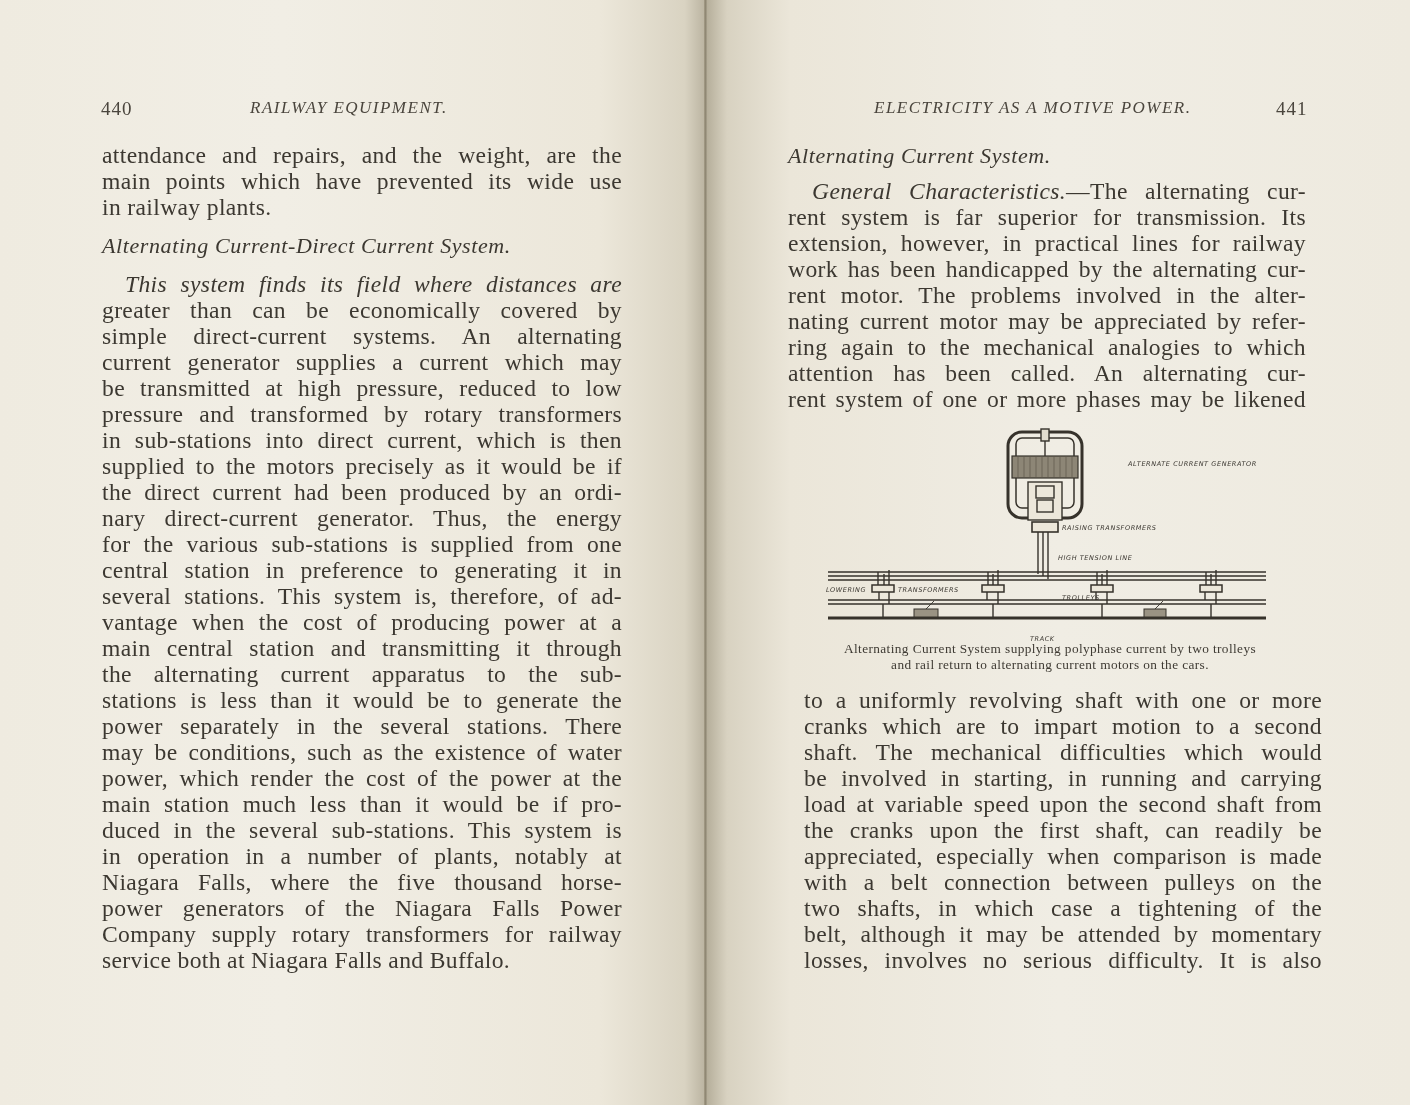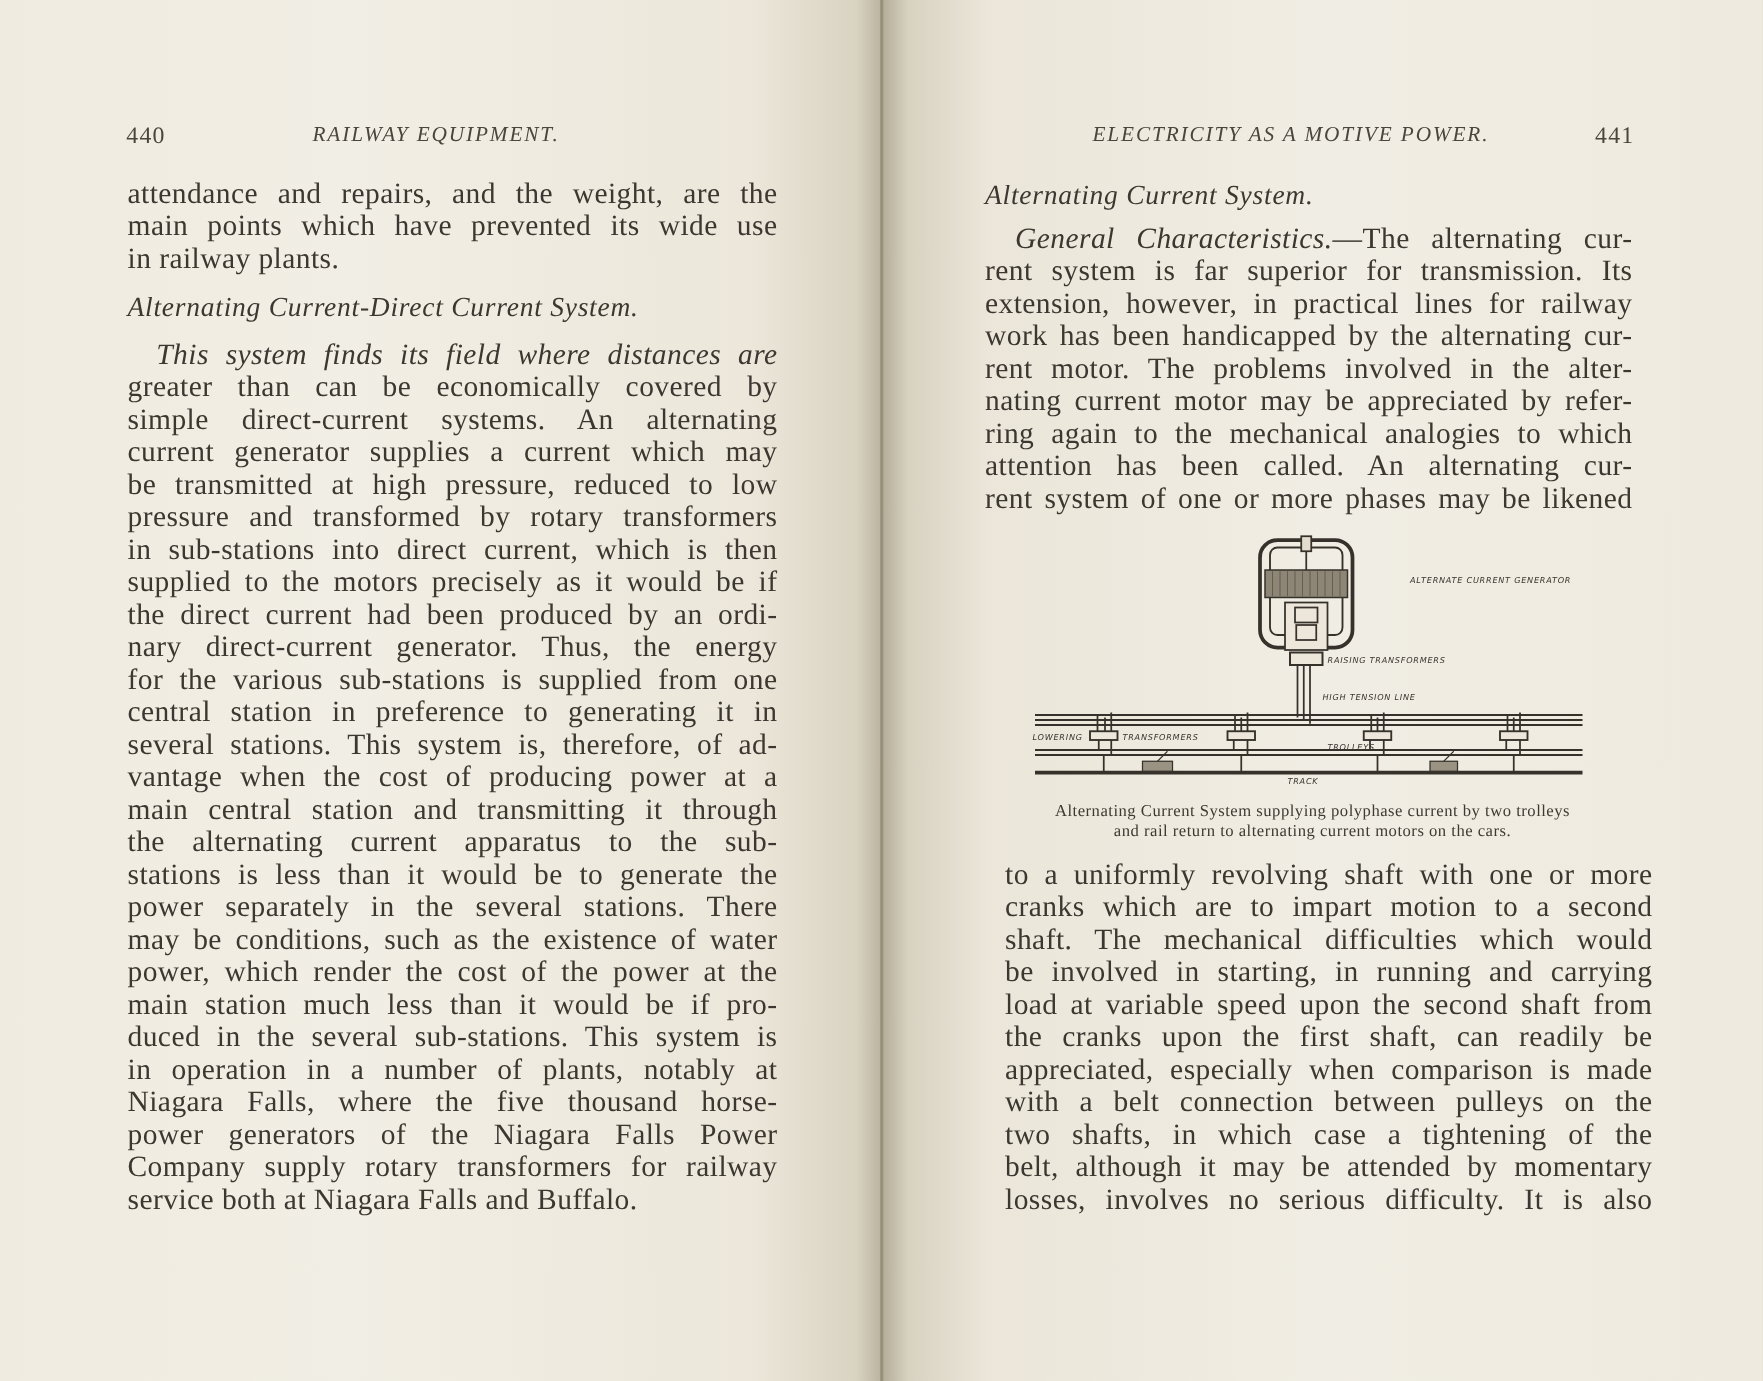--- a/index.html
+++ b/index.html
@@ -225,21 +225,21 @@
         <line x1="333" y1="181" x2="341" y2="173" stroke-width="0.9"></line>
       </g>
     </g>
   </svg>
   <div class="fig-label" style="left:264px; top:32px;margin-left:42px;">ALTERNATE CURRENT GENERATOR</div>
   <div class="fig-label" style="left:240px; top:96px;">RAISING TRANSFORMERS</div>
   <div class="fig-label" style="left:236px; top:126px;">HIGH TENSION LINE</div>
   <div class="fig-label" style="left:4px; top:158px;">LOWERING</div>
   <div class="fig-label" style="left:76px; top:158px;">TRANSFORMERS</div>
   <div class="fig-label" style="left:208px; top:166px;margin-left:32px;">TROLLEYS</div>
-  <div class="fig-label" style="left:208px; top:193px;text-align:center;">TRACK</div>
+  <div class="fig-label" style="left:208px; top:207px;text-align:center;">TRACK</div>
 </div>
 
 <div class="caption">
   <div>Alternating Current System supplying polyphase current by two trolleys</div>
   <div>and rail return to alternating current motors on the cars.</div>
 </div>
 
 <div class="body-text" style="left:788px; top:687px; width:518px;margin-left:16px;">
   <span class="line">to a uniformly revolving shaft with one or more</span>
   <span class="line">cranks which are to impart motion to a second</span>

